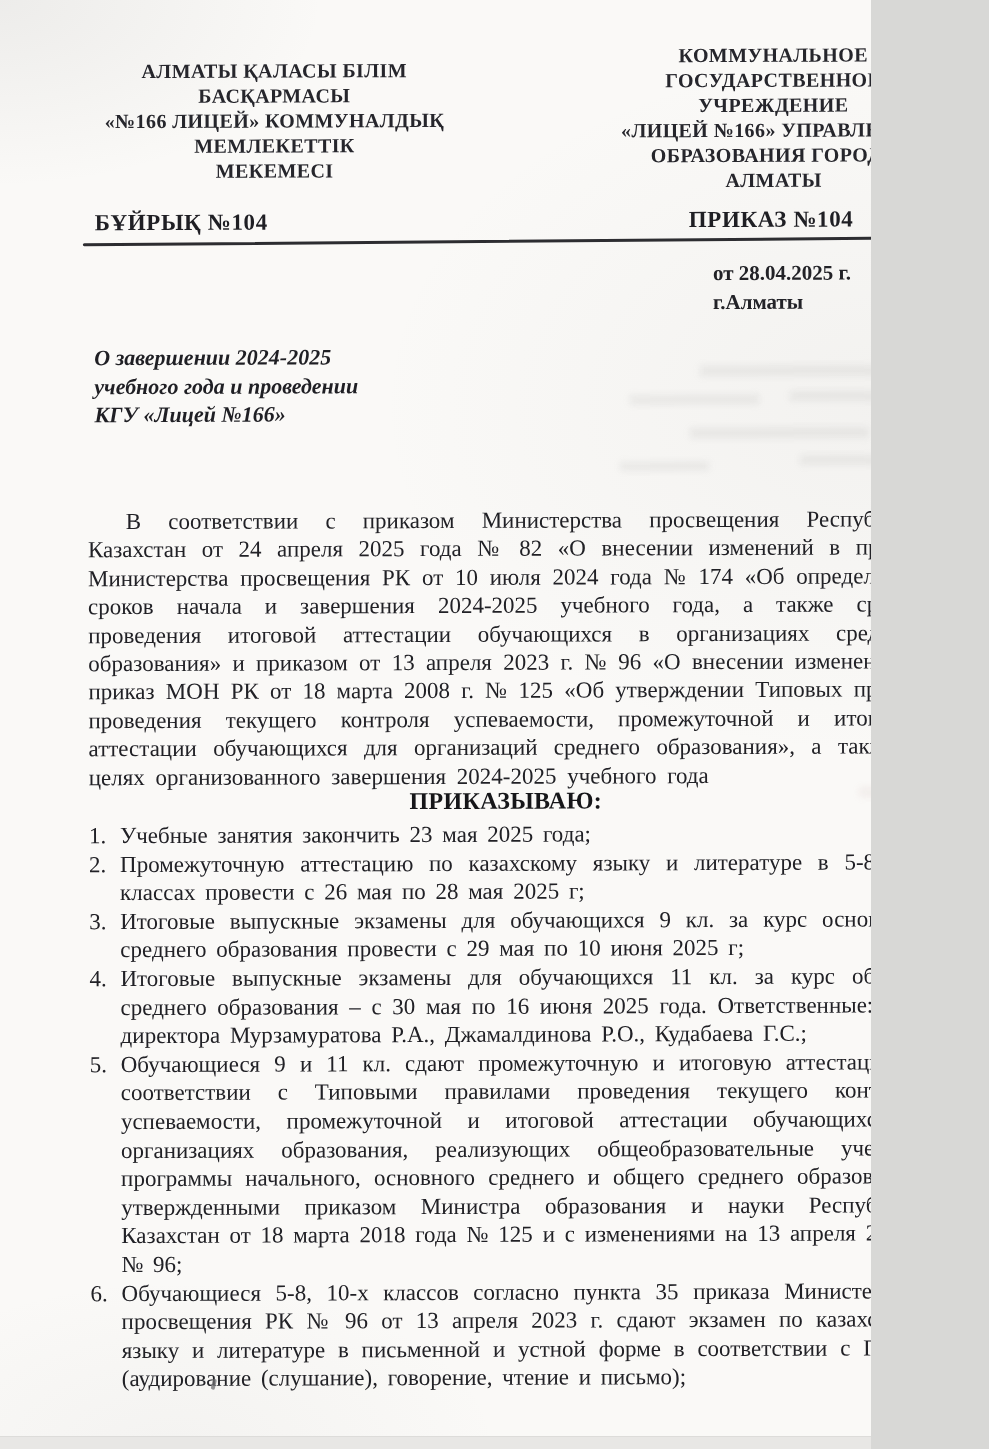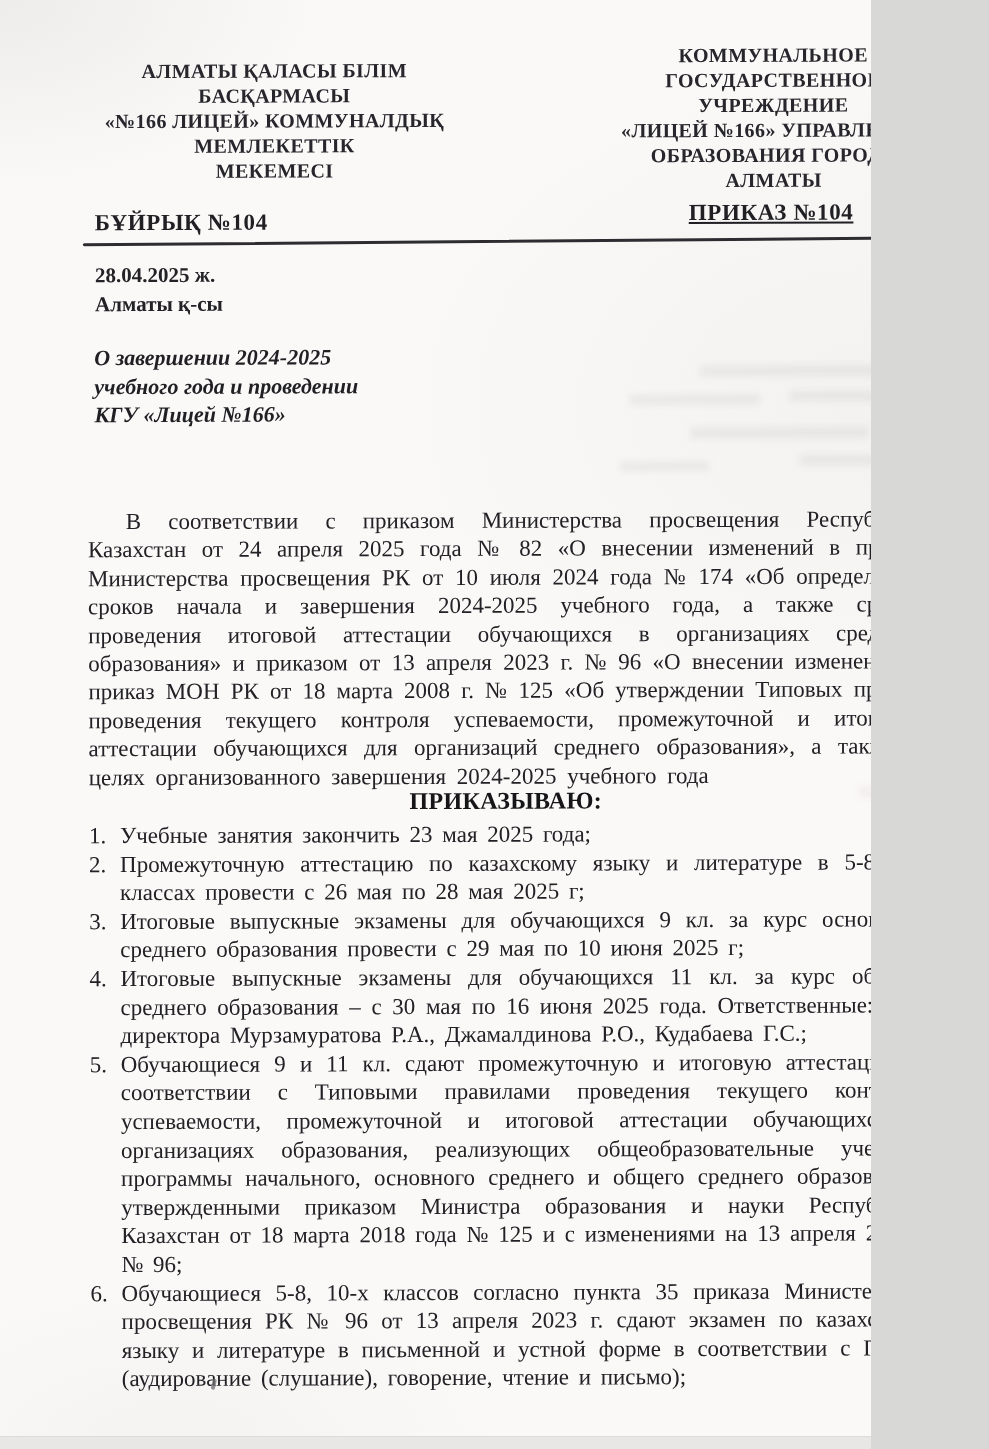--- a/index.html
+++ b/index.html
@@ -25,21 +25,21 @@
     line-height: 25px;
     text-align: center;
     letter-spacing: 0.4px;
     color: #26262c;
   }
   .org-kk { left: 95px;  top: 58px;  width: 362px; }
   .org-ru { left: 612px; top: 44px;  width: 326px; }
 
   .order-title { font-weight: 700; font-size: 23px; letter-spacing: 0.6px; color: #1f1f24; }
   .order-kk { left: 96px;  top: 209px; }
-  .order-ru { left: 690px; top: 201px; text-decoration: underline; }
+  .order-ru { left: 690px; top: 208px; }
 
   .rule {
     left: 84px; top: 240px; width: 874px; height: 3px;
     background: #2d2d31;
     border-radius: 2px;
     transform: rotate(-0.28deg);
   }
 
   .dates { font-weight: 700; font-size: 21px; line-height: 29px; color: #222227; }
   .dates-kk { left: 96px;  top: 260px; }
@@ -102,23 +102,23 @@
       <div>«ЛИЦЕЙ №166» УПРАВЛЕНИЯ</div>
       <div>ОБРАЗОВАНИЯ ГОРОДА</div>
       <div>АЛМАТЫ</div>
     </div>
 
     <div class="abs order-title order-kk">БҰЙРЫҚ  №104</div>
     <div class="abs order-title order-ru">ПРИКАЗ  №104</div>
 
     <div class="abs rule"></div>
 
-    <div class="abs dates dates-kk">
-      <div>28.04.2025 ж.</div>
-      <div>Алматы қ-сы</div>
+    <div class="abs dates dates-ru">
+      <div>от 28.04.2025 г.</div>
+      <div>г.Алматы</div>
     </div>
 
     <div class="abs subject">
       <div>О завершении 2024-2025</div>
       <div>учебного года и проведении</div>
       <div>КГУ «Лицей №166»</div>
     </div>
 
     <div class="abs intro">В соответствии с приказом Министерства просвещения Республики Казахстан от 24 апреля 2025 года № 82 «О внесении изменений в приказ Министерства просвещения РК от 10 июля 2024 года № 174 «Об определении сроков начала и завершения 2024-2025 учебного года, а также сроков проведения итоговой аттестации обучающихся в организациях среднего образования» и приказом от 13 апреля 2023 г. № 96 «О внесении изменений в приказ МОН РК от 18 марта 2008 г. № 125 «Об утверждении Типовых правил проведения текущего контроля успеваемости, промежуточной и итоговой аттестации обучающихся для организаций среднего образования», а также в целях организованного завершения 2024-2025 учебного года</div>
 

